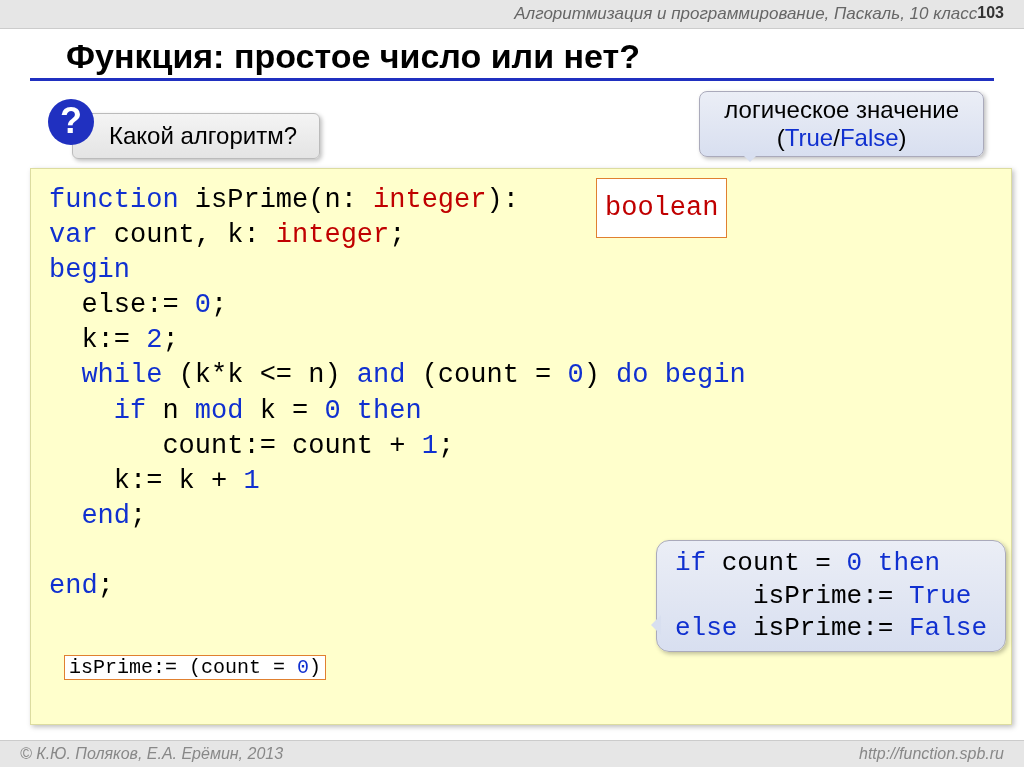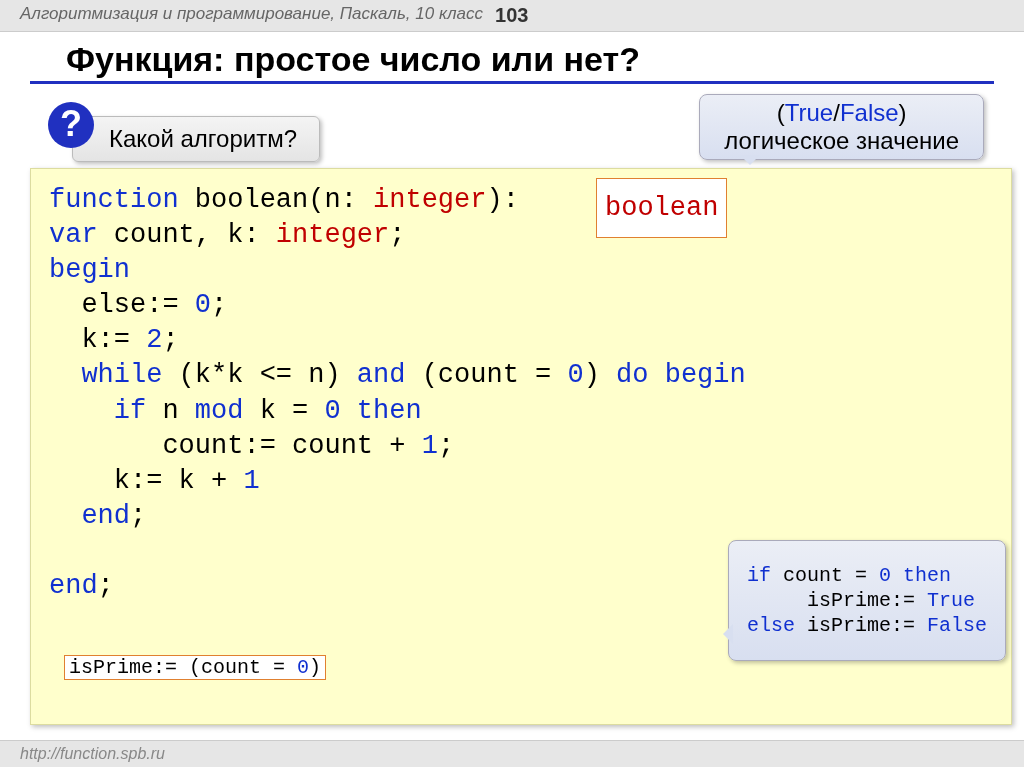--- a/index.html
+++ b/index.html
@@ -11,24 +11,24 @@
     position: relative;
     overflow: hidden;
   }
   .header {
     background: #e6e6e6;
     padding: 4px 20px;
     font-style: italic;
     color: #666;
     font-size: 17px;
     display: flex;
-    justify-content: flex-start;
+    justify-content: flex-end;
     border-bottom: 1px solid #ccc;
   }
-  .page-number { font-weight: bold; color: #333; font-style: normal; font-size: 20px; margin-left: 12px;}
+  .page-number { font-weight: bold; color: #333; font-style: normal; font-size: 16px;}
   .title {
     font-size: 34px;
     font-weight: bold;
     color: #000;
     padding: 8px 30px 2px 30px;
     margin-left: 36px;
   }
   .title-underline {
     height: 3px;
     background: #2030c0;
@@ -126,24 +126,24 @@
     font-family: "Courier New", monospace;
     font-size: 20px;
     z-index: 4;
   }
   .explain-bubble {
     position: absolute;
     right: 18px;
     top: 540px;
     background: linear-gradient(#ebeef6,#d8dff0);
     border: 1px solid #aab;
-    border-radius: 8px;
-    padding: 22px 18px;
-    font-family: "Courier New", monospace;
-    font-size: 20px;
+    border-radius: 13px;
+    padding: 6px 18px;
+    font-family: "Courier New", monospace;
+    font-size: 26px;
     line-height: 1.25;
     box-shadow: 2px 2px 4px rgba(0,0,0,0.25);
     z-index: 6;
     white-space: pre;
   }
   .explain-bubble::after{
     content:'';
     position:absolute;
     left:-16px;
     bottom:16px;
@@ -173,28 +173,28 @@
   <span class="page-number">103</span>
 </div>
 
 <div class="title">Функция: простое число или нет?</div>
 <div class="title-underline"></div>
 
 <div class="row-callouts">
   <div class="question-mark">?</div>
   <div class="q-bubble">Какой алгоритм?</div>
   <div class="log-bubble">
+    <div>логическое значение</div>
     <div>
       <span>(</span><span class="blue">True</span><span>/</span><span class="blue">False</span><span>)</span>
     </div>
-    <div>логическое значение</div>
   </div>
 </div>
 
-<div class="code-box"><span class="kw">function</span><span> boolean(n: </span><span class="red">integer</span><span>):</span><span style="visibility:hidden">boolean </span><span> ;</span>
+<div class="code-box"><span class="kw">function</span><span> isPrime(n: </span><span class="red">integer</span><span>):</span><span style="visibility:hidden">boolean </span><span> ;</span>
 <span class="kw">var</span><span> count, k: </span><span class="red">integer</span><span>;</span>
 <span class="kw">begin</span>
 <span>  else:= </span><span class="num">0</span><span>;</span>
 <span>  k:= </span><span class="num">2</span><span>;</span>
 <span class="kw">  while</span><span> (k*k &lt;= n) </span><span class="kw">and</span><span> (count = </span><span class="num">0</span><span>) </span><span class="kw">do begin</span>
 <span class="kw">    if</span><span> n </span><span class="kw">mod</span><span> k = </span><span class="num">0</span><span> </span><span class="kw">then</span>
 <span>       count:= count + </span><span class="num">1</span><span>;</span>
 <span>    k:= k + </span><span class="num">1</span>
 <span class="kw">  end</span><span>;</span>
 <span> </span>
@@ -202,14 +202,15 @@
 
 <div class="boolean-box">boolean</div>
 
 <div class="isprime-box"><span>isPrime:= (count = </span><span class="num">0</span><span>)</span></div>
 
 <div class="explain-bubble"><span class="kw">if</span><span> count = </span><span class="num">0</span><span> </span><span class="kw">then</span>
 <span>     isPrime:= </span><span class="kw">True</span>
 <span class="kw">else</span><span> isPrime:= </span><span class="kw">False</span></div>
 
 <div class="footer">
+  <span>© К.Ю. Поляков, Е.А. Ерёмин, 2013</span>
   <span>http://function.spb.ru</span>
 </div>
 
 </body></html>

